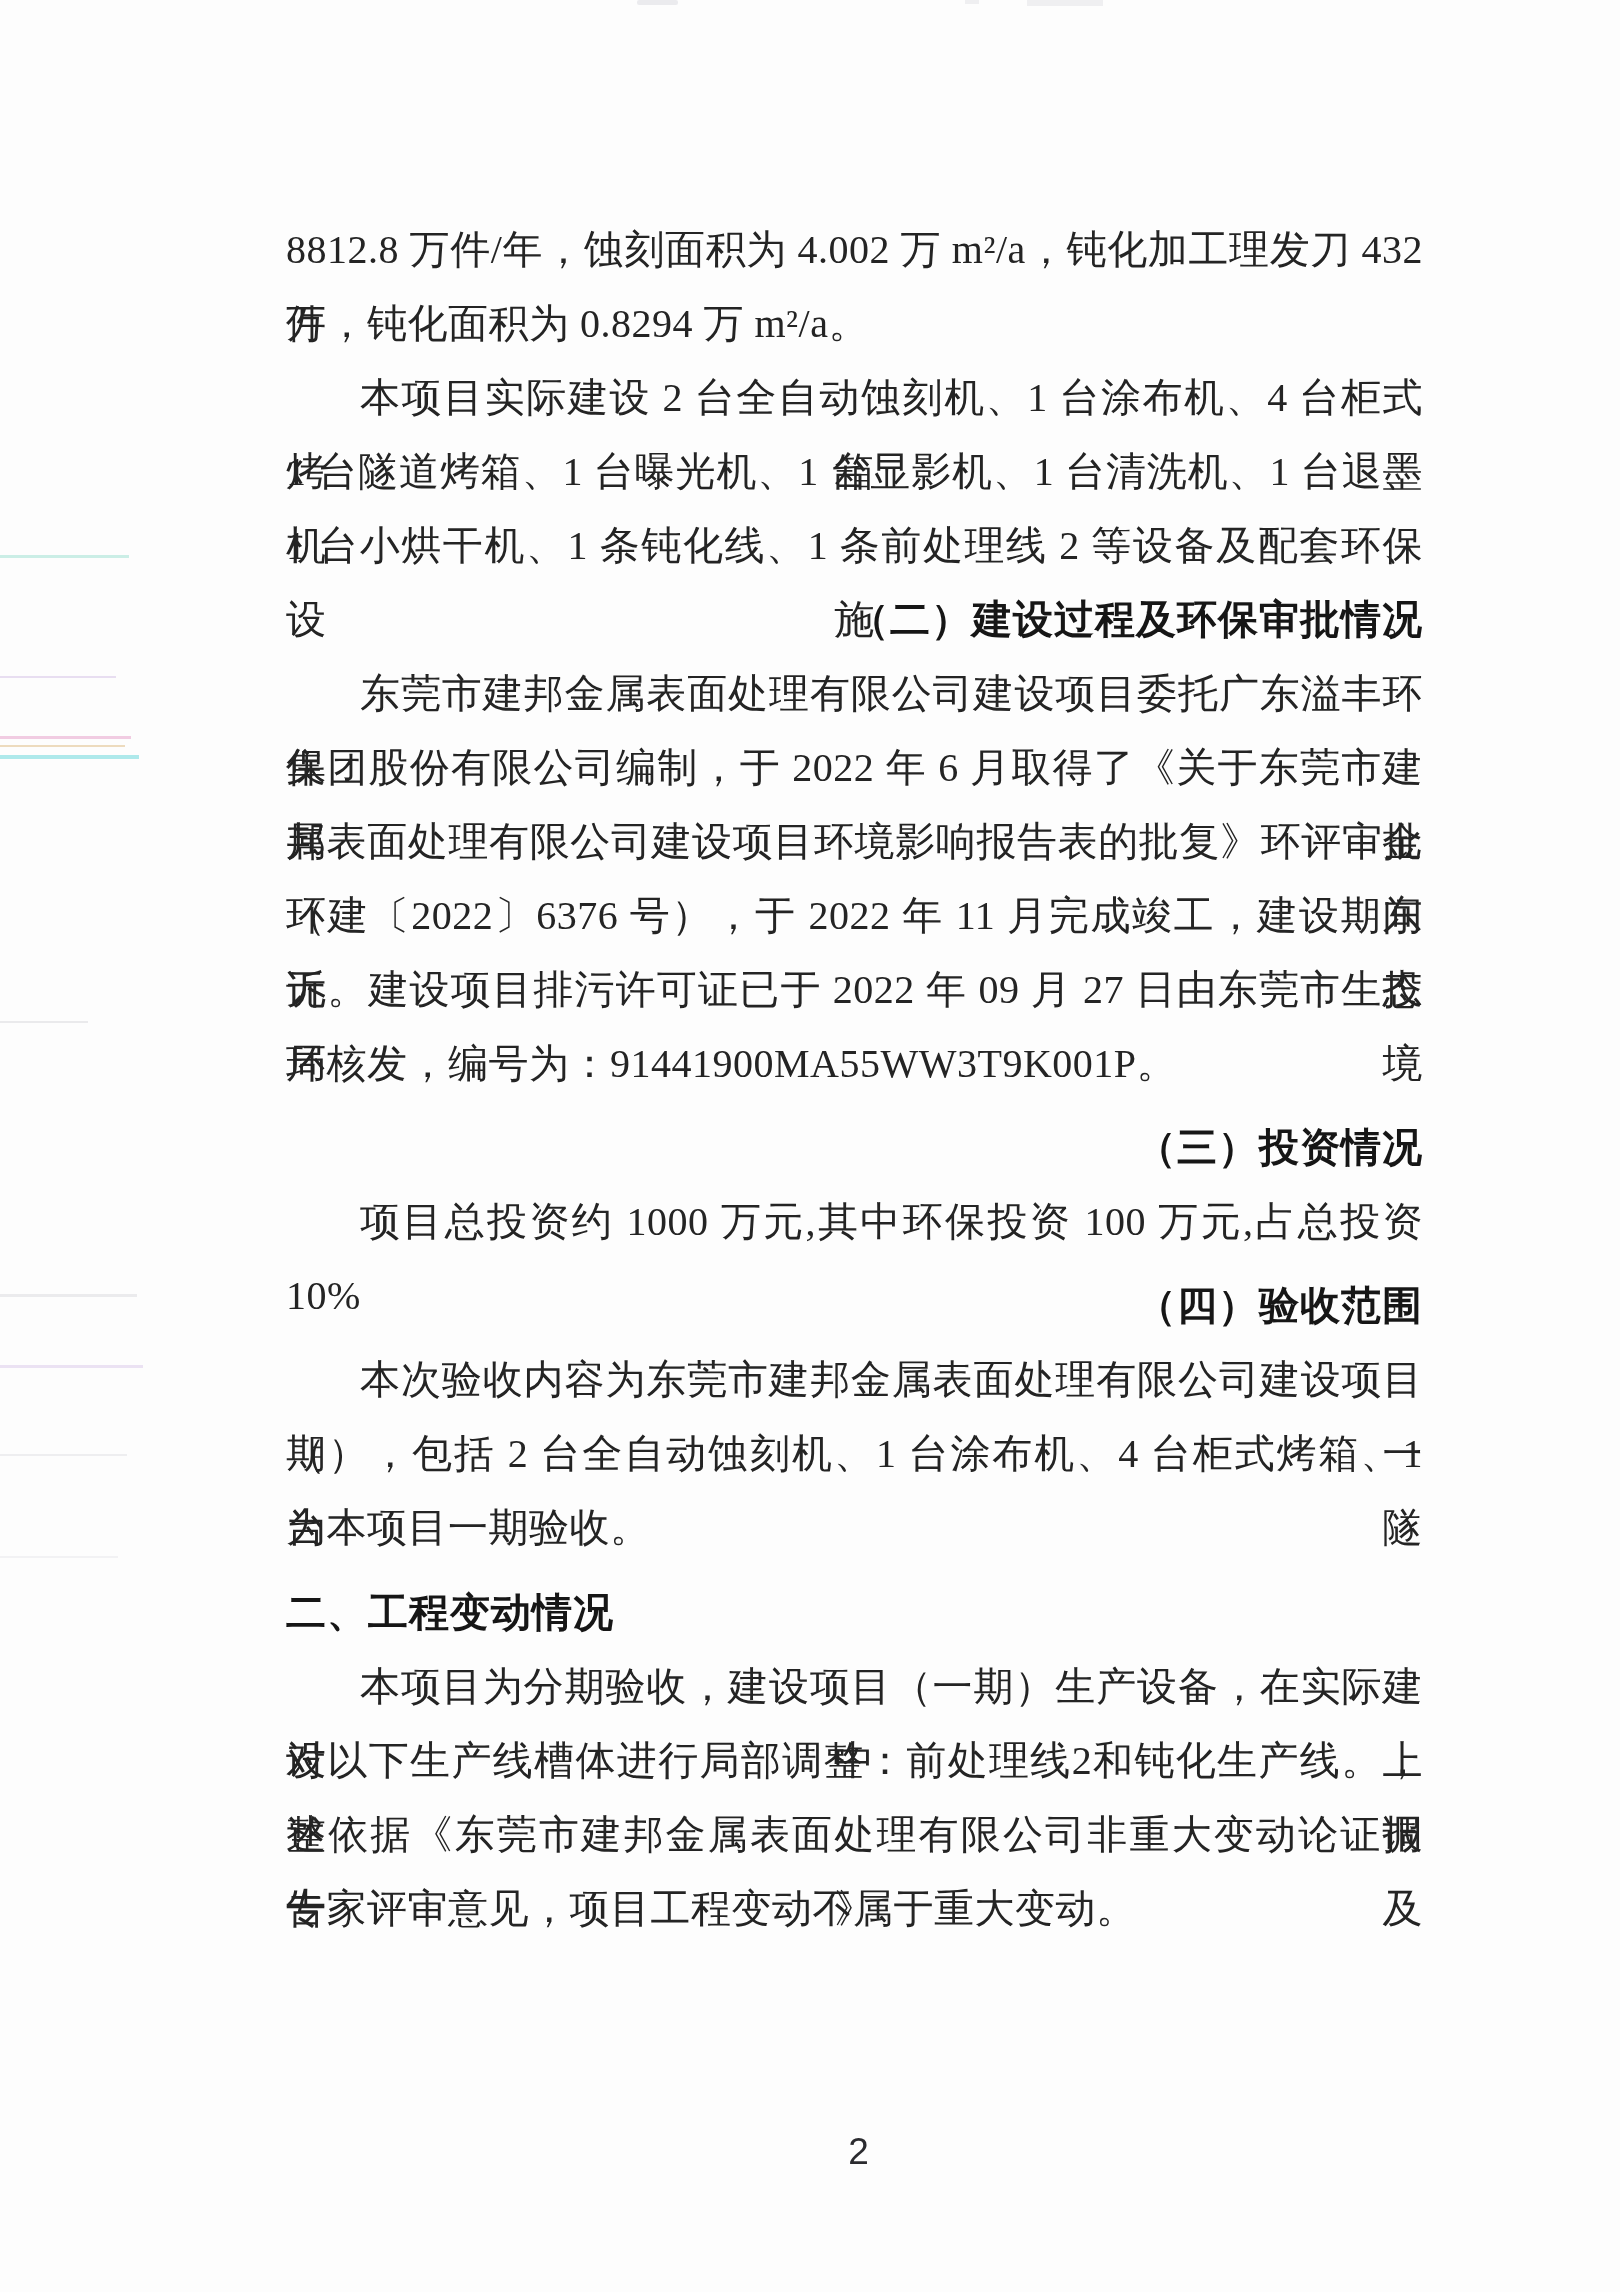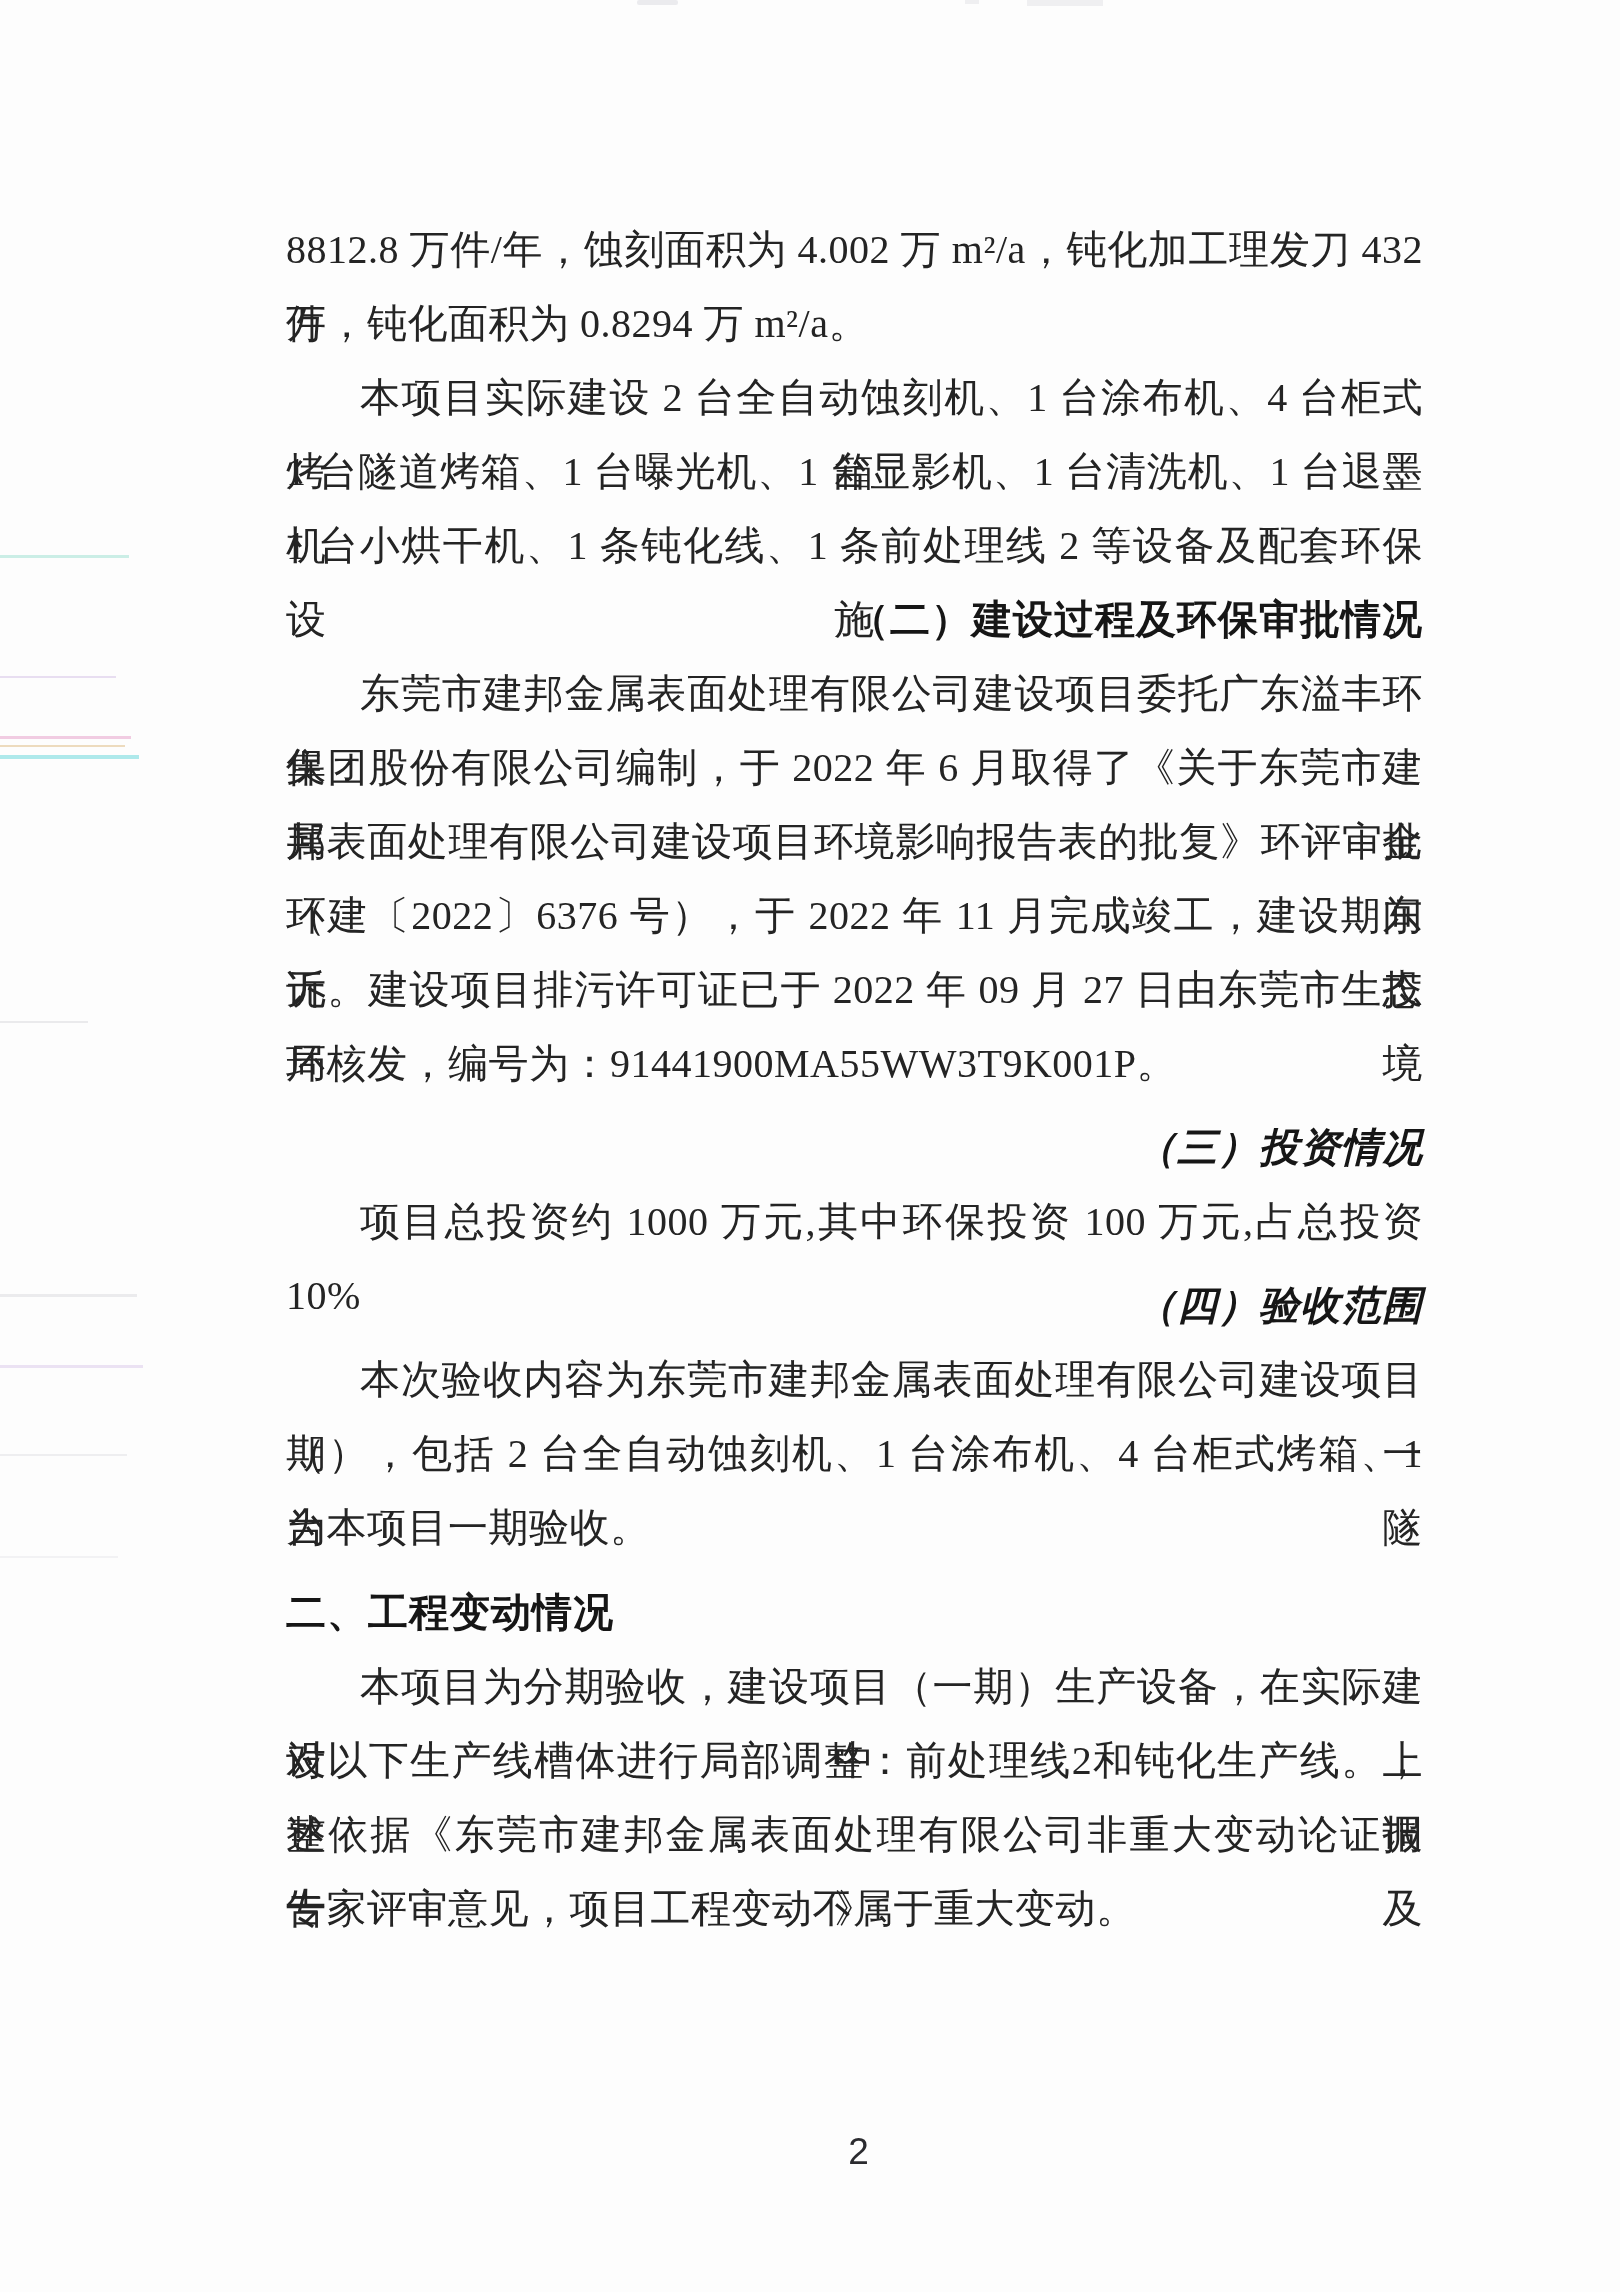--- a/index.html
+++ b/index.html
@@ -31,21 +31,21 @@
     text-align-last:justify;
   }
   .ind{ text-indent:74px; }
   .hsub{
     font-weight:bold;
     color:#161616;
     padding-left:74px;
     letter-spacing:1px;
     text-align:right;
   }
-  .hsub.m10{ margin-top:9.8px;font-style:italic; }
+  .hsub.m10{ margin-top:9.8px; }
   .h1{
     font-weight:bold;
     color:#161616;
     letter-spacing:1px;
     margin-top:11.8px;
   }
   .pageno{
     position:absolute;
     left:829px;top:2131px;
     width:59px;

